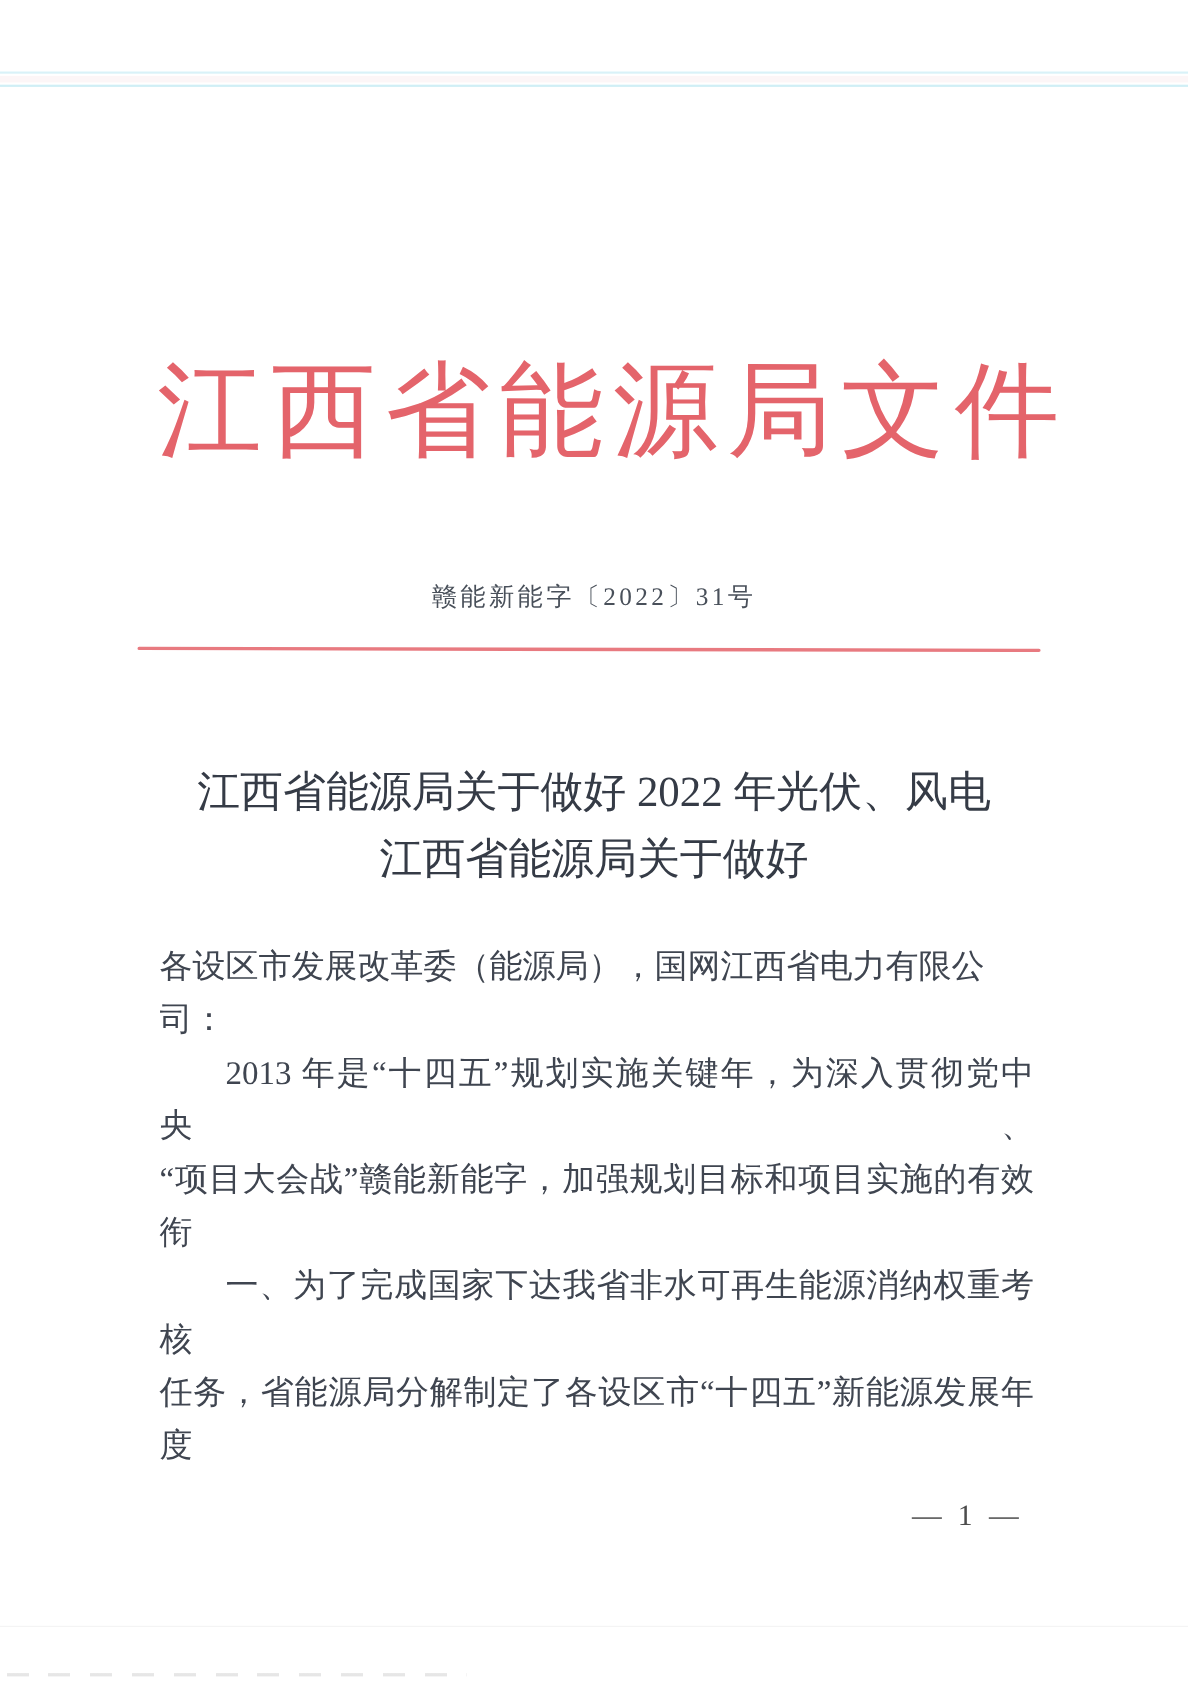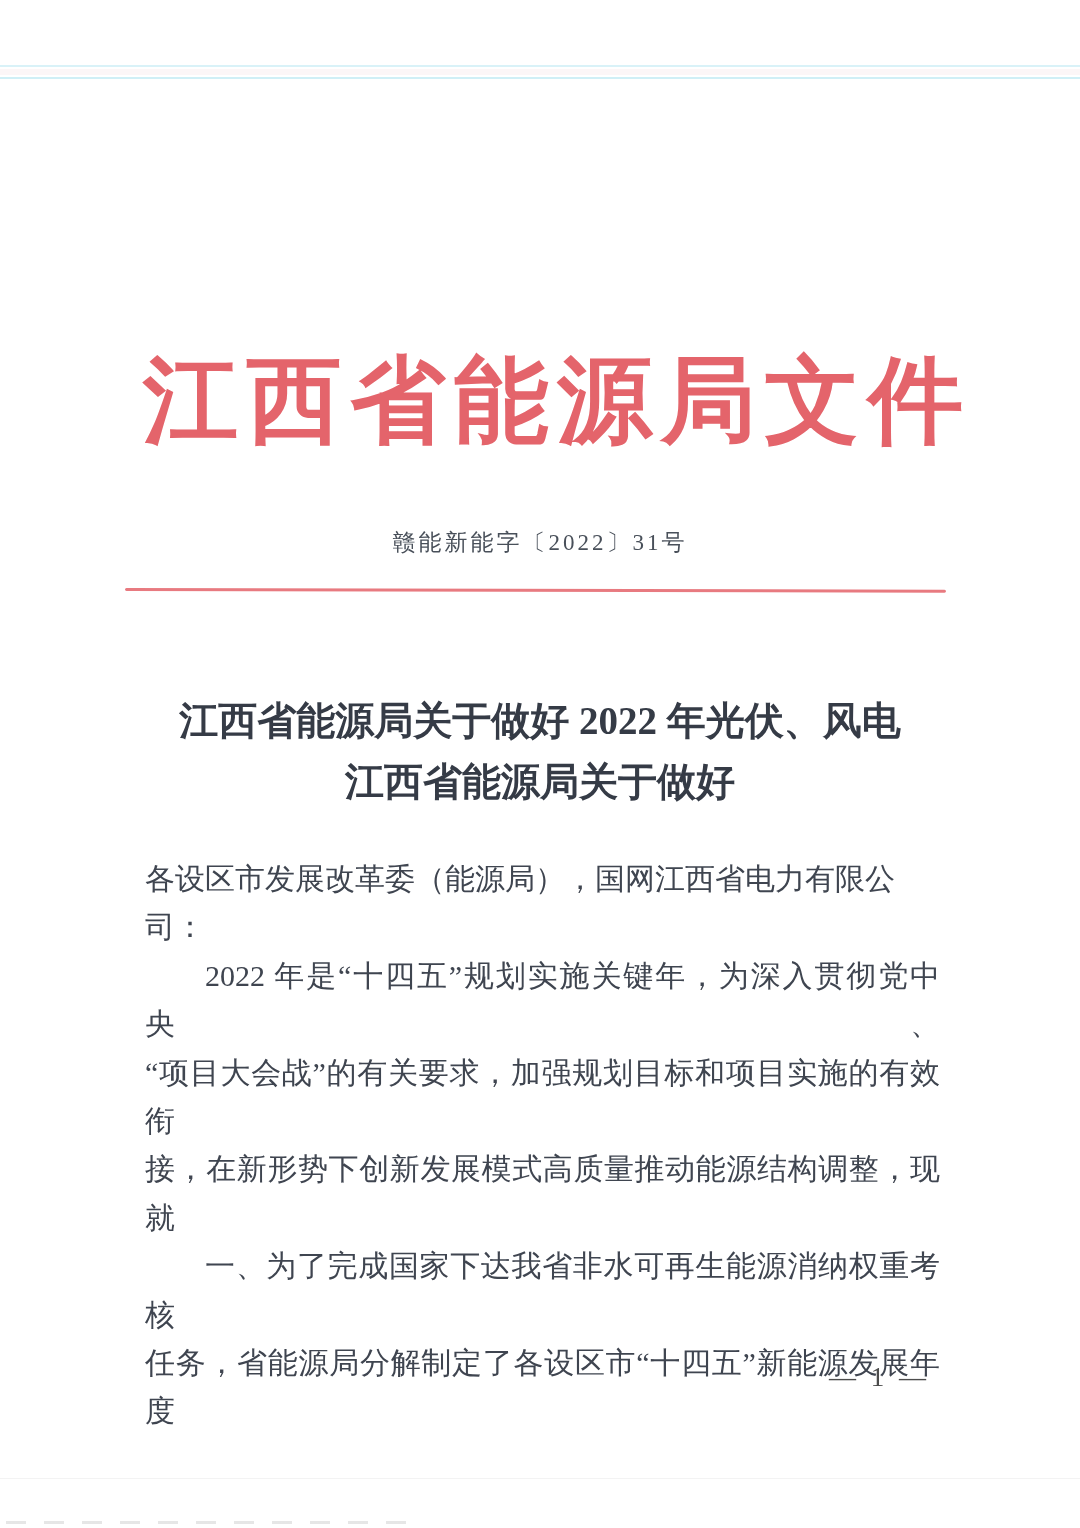--- a/index.html
+++ b/index.html
@@ -19,42 +19,42 @@
     background:#ffffff;
     overflow:hidden;
     font-family:"Liberation Serif","DejaVu Serif",serif;
   }
   
   .scan-line-1{position:absolute;top:65px;left:0;width:100%;height:2px;background:var(--scan-cyan);opacity:.65;}
   .scan-line-pink{position:absolute;top:69px;left:0;width:100%;height:6px;background:#f9eef0;opacity:.55;}
   .scan-line-2{position:absolute;top:77px;left:0;width:100%;height:2px;background:var(--scan-cyan);opacity:.8;}
   
   .letterhead{
-    position:absolute;top:348px;left:143px;width:820px;
-    font-size:95px;line-height:1.12;font-weight:700;
+    position:absolute;top:320px;left:143px;width:820px;
+    font-size:95px;line-height:1.12;font-weight:400;
     color:var(--header-red);
     text-align:justify;text-align-last:justify;
     white-space:nowrap;text-justify:inter-character;
   }
   
   .doc-number{
     position:absolute;top:527px;left:0;width:100%;
     text-align:center;font-size:23px;letter-spacing:3px;
     color:var(--doc-number-ink);
   }
   
   .red-rule{
     position:absolute;top:588px;left:125px;width:821px;height:3px;
     background:var(--rule-red);border-radius:2px;
     transform:rotate(0.12deg);transform-origin:left center;
   }
   
   .doc-title{
     position:absolute;top:690px;left:0;width:100%;
-    text-align:center;font-weight:700;font-size:39px;line-height:61px;
+    text-align:center;font-weight:400;font-size:39px;line-height:61px;
     color:var(--title-ink);margin:0;
   }
   
   .doc-body{
     position:absolute;top:855px;left:145px;width:795px;
     font-size:30px;line-height:48.4px;color:var(--body-ink);
   }
   .line{min-height:48.4px;font-family:Liberation Serif, serif;}
   .indent{text-indent:2em;}
   .fill{text-align:justify;text-align-last:justify;text-justify:inter-character;}
@@ -86,23 +86,22 @@
 
   <div class="red-rule"></div>
 
   <h1 class="doc-title">
     <div>江西省能源局关于做好 2022 年光伏、风电</div>
     <div>江西省能源局关于做好</div>
   </h1>
 
   <main class="doc-body">
     <div class="line">各设区市发展改革委（能源局），国网江西省电力有限公司：</div>
-    <div class="line indent fill">2022 年是“十四五”规划实施关键年，为深入贯彻党中央、</div>
-    <div class="line fill">“项目大会战”的有关要求，加强规划目标和项目实施的有效衔</div>
-    <div class="line fill">接，在新形势下创新发展模式高质量推动能源结构调整，现就</div>
+    <div class="line indent fill">2013 年是“十四五”规划实施关键年，为深入贯彻党中央、</div>
+    <div class="line fill">“项目大会战”赣能新能字，加强规划目标和项目实施的有效衔</div>
     <div class="line indent fill">一、为了完成国家下达我省非水可再生能源消纳权重考核</div>
     <div class="line fill">任务，省能源局分解制定了各设区市“十四五”新能源发展年度</div>
 
   </main>
 
   <div class="page-number">— 1 —</div>
 
   <div class="faint-rule"></div>
   <div class="bottom-dashes"></div>
 

